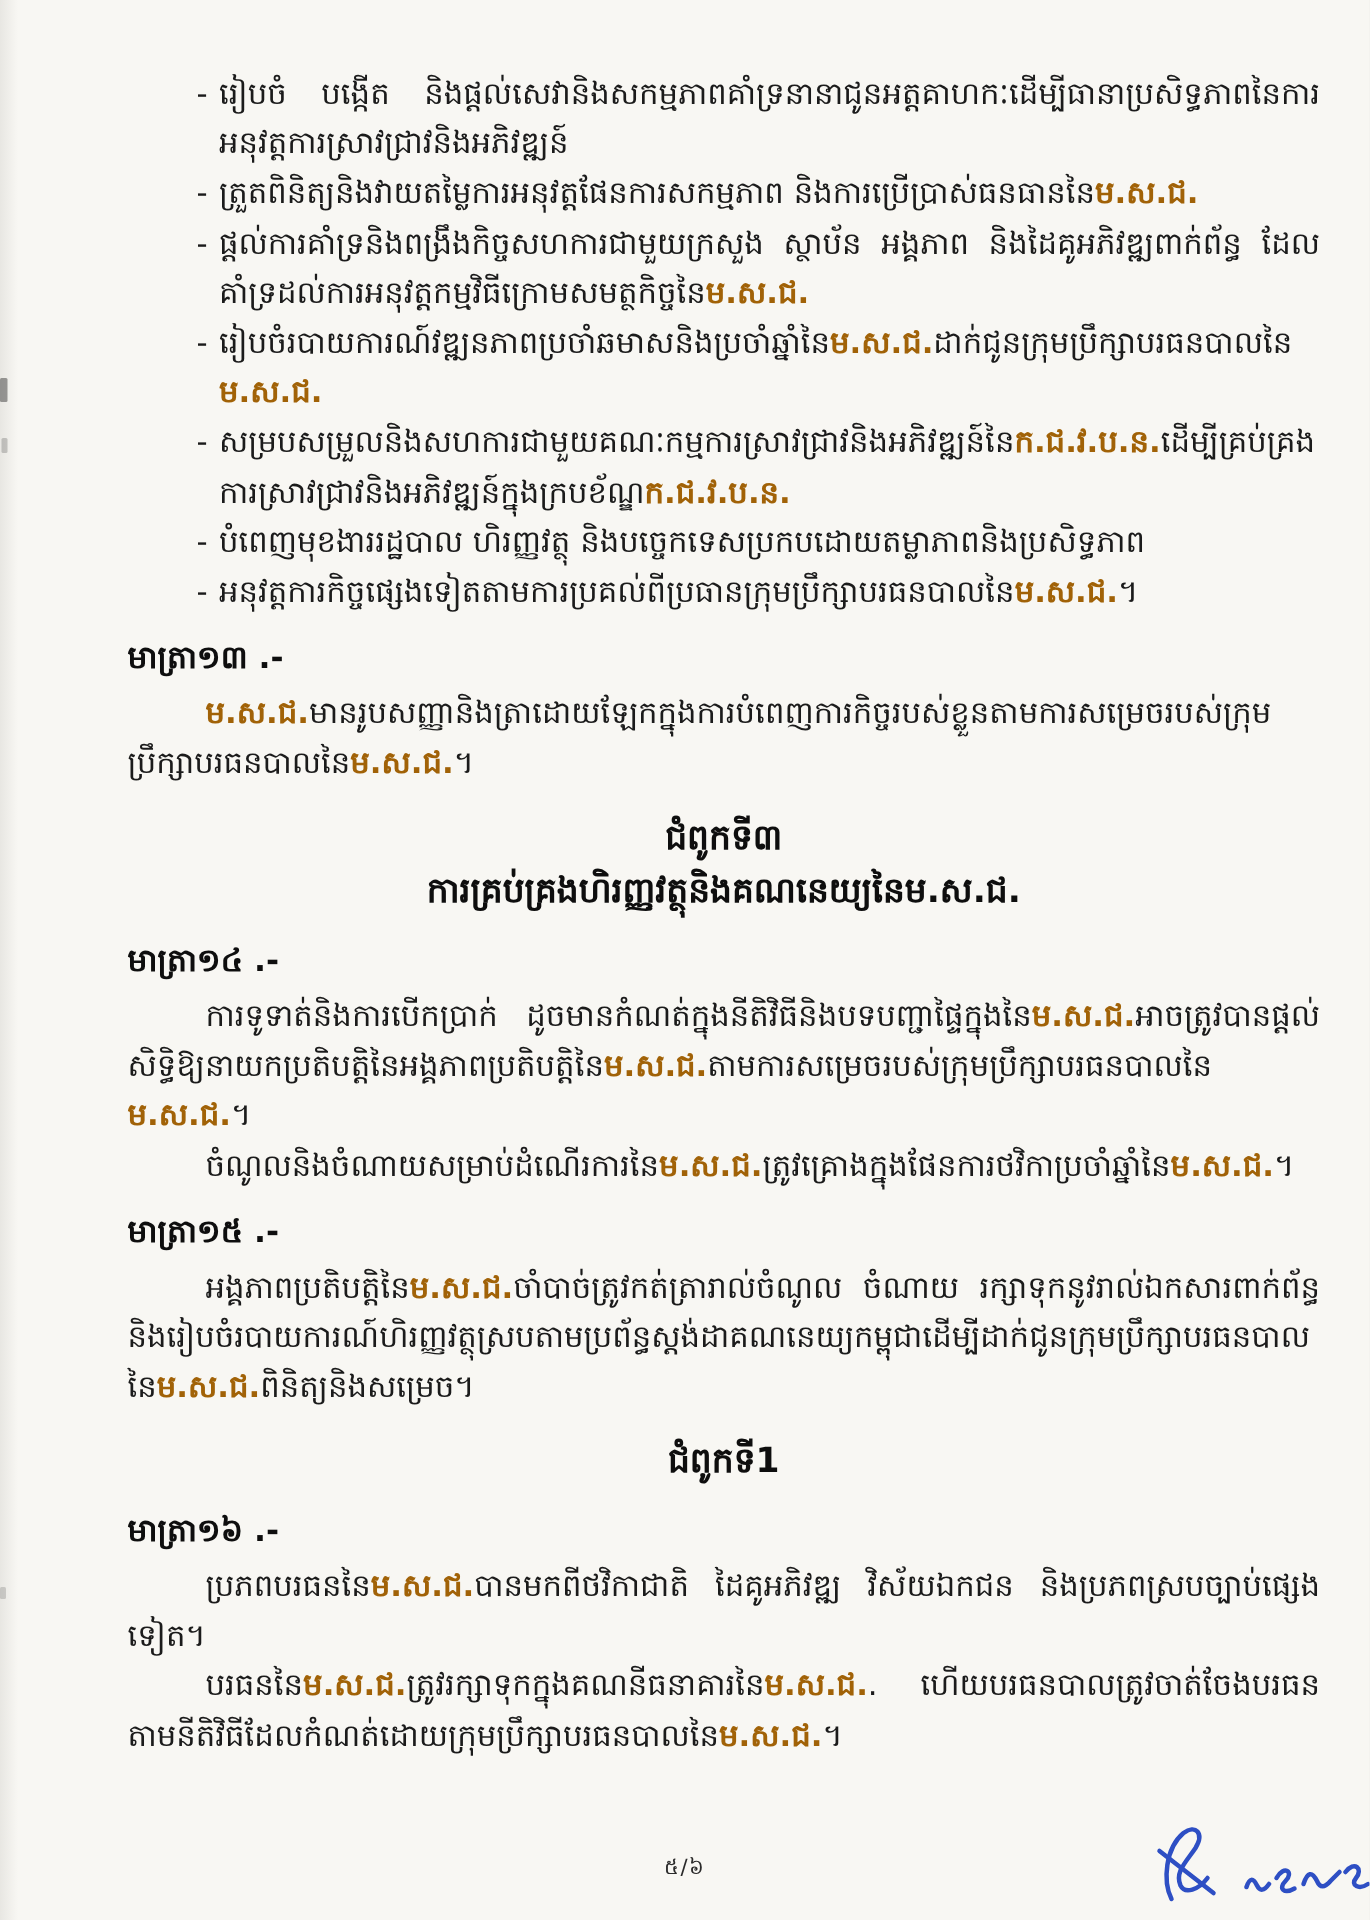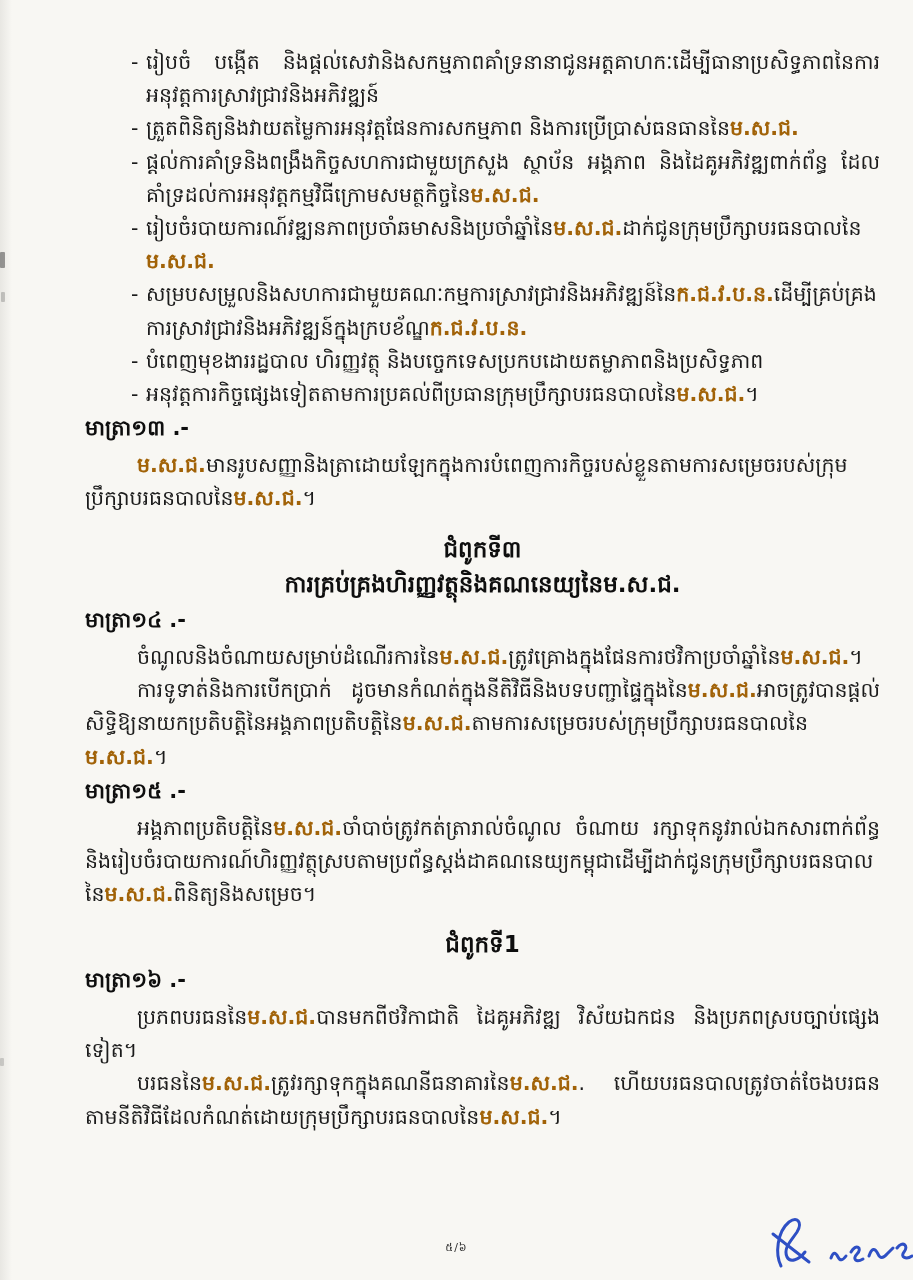--- a/index.html
+++ b/index.html
@@ -44,31 +44,31 @@
     font-size: 23px;
     color: #0e0e0e;
     margin: 0;
     line-height: 1.55;
   }
   .center-head.first { margin-top: 16px; }
   .article-label {
     font-weight: 800;
     font-size: 21px;
     color: #0e0e0e;
-    margin: 0 0 4px 0;
+    margin: 10px 0 4px 0;
     text-align: left;
   }
   .para { margin: 0; text-indent: 52px; }
   .b { font-weight: 800; color: #a16207; }
 
   .page-number {
     position: absolute;
     left: 0; right: 0; bottom: 24px;
     text-align: center;
-    font-size: 11px;
+    font-size: 14px;
     color: #2a2a2a;
     letter-spacing: 1px;
   }
   .signature {
     position: absolute;
     right: -14px; bottom: 2px;
     width: 180px; height: 68px;
   }
 </style>
 </head>
@@ -114,22 +114,22 @@
     </div>
 
 
     <div class="article-label">មាត្រា១៣ .-</div>
     <p class="para"><span class="b">ម.ស.ជ.</span><span>មានរូបសញ្ញានិងត្រាដោយឡែកក្នុងការបំពេញការកិច្ចរបស់ខ្លួនតាមការសម្រេចរបស់ក្រុមប្រឹក្សាបរធនបាលនៃ</span><span class="b">ម.ស.ជ.</span><span>។</span></p>
 
     <h2 class="center-head first">ជំពូកទី៣</h2>
     <h2 class="center-head">ការគ្រប់គ្រងហិរញ្ញវត្ថុនិងគណនេយ្យនៃម.ស.ជ.</h2>
 
     <div class="article-label">មាត្រា១៤ .-</div>
+    <p class="para"><span>ការទូទាត់និងការបើកប្រាក់ ដូចមានកំណត់ក្នុងនីតិវិធីនិងបទបញ្ជាផ្ទៃក្នុងនៃ</span><span class="b">ម.ស.ជ.</span><span>អាចត្រូវបានផ្តល់សិទ្ធិឱ្យនាយកប្រតិបត្តិនៃអង្គភាពប្រតិបត្តិនៃ</span><span class="b">ម.ស.ជ.</span><span>តាមការសម្រេចរបស់ក្រុមប្រឹក្សាបរធនបាលនៃ </span><span class="b">ម.ស.ជ.</span><span>។</span></p>
     <p class="para"><span>ចំណូលនិងចំណាយសម្រាប់ដំណើរការនៃ</span><span class="b">ម.ស.ជ.</span><span>ត្រូវគ្រោងក្នុងផែនការថវិកាប្រចាំឆ្នាំនៃ</span><span class="b">ម.ស.ជ.</span><span>។</span></p>
-    <p class="para"><span>ការទូទាត់និងការបើកប្រាក់ ដូចមានកំណត់ក្នុងនីតិវិធីនិងបទបញ្ជាផ្ទៃក្នុងនៃ</span><span class="b">ម.ស.ជ.</span><span>អាចត្រូវបានផ្តល់សិទ្ធិឱ្យនាយកប្រតិបត្តិនៃអង្គភាពប្រតិបត្តិនៃ</span><span class="b">ម.ស.ជ.</span><span>តាមការសម្រេចរបស់ក្រុមប្រឹក្សាបរធនបាលនៃ </span><span class="b">ម.ស.ជ.</span><span>។</span></p>
 
     <div class="article-label">មាត្រា១៥ .-</div>
     <p class="para"><span>អង្គភាពប្រតិបត្តិនៃ</span><span class="b">ម.ស.ជ.</span><span>ចាំបាច់ត្រូវកត់ត្រារាល់ចំណូល ចំណាយ រក្សាទុកនូវរាល់ឯកសារពាក់ព័ន្ធនិងរៀបចំរបាយការណ៍ហិរញ្ញវត្ថុស្របតាមប្រព័ន្ធស្តង់ដាគណនេយ្យកម្ពុជាដើម្បីដាក់ជូនក្រុមប្រឹក្សាបរធនបាលនៃ</span><span class="b">ម.ស.ជ.</span><span>ពិនិត្យនិងសម្រេច។</span></p>
 
     <h2 class="center-head first">ជំពូកទី1</h2>
 
     <div class="article-label">មាត្រា១៦ .-</div>
     <p class="para"><span>ប្រភពបរធននៃ</span><span class="b">ម.ស.ជ.</span><span>បានមកពីថវិកាជាតិ ដៃគូអភិវឌ្ឍ វិស័យឯកជន និងប្រភពស្របច្បាប់ផ្សេងទៀត។</span></p>
     <p class="para"><span>បរធននៃ</span><span class="b">ម.ស.ជ.</span><span>ត្រូវរក្សាទុកក្នុងគណនីធនាគារនៃ</span><span class="b">ម.ស.ជ.</span><span>. ហើយបរធនបាលត្រូវចាត់ចែងបរធនតាមនីតិវិធីដែលកំណត់ដោយក្រុមប្រឹក្សាបរធនបាលនៃ</span><span class="b">ម.ស.ជ.</span><span>។</span></p>
 

